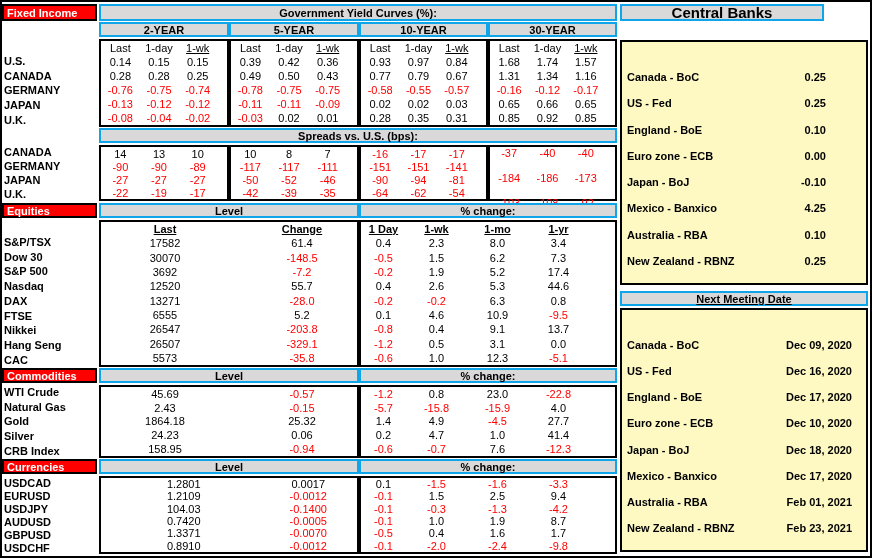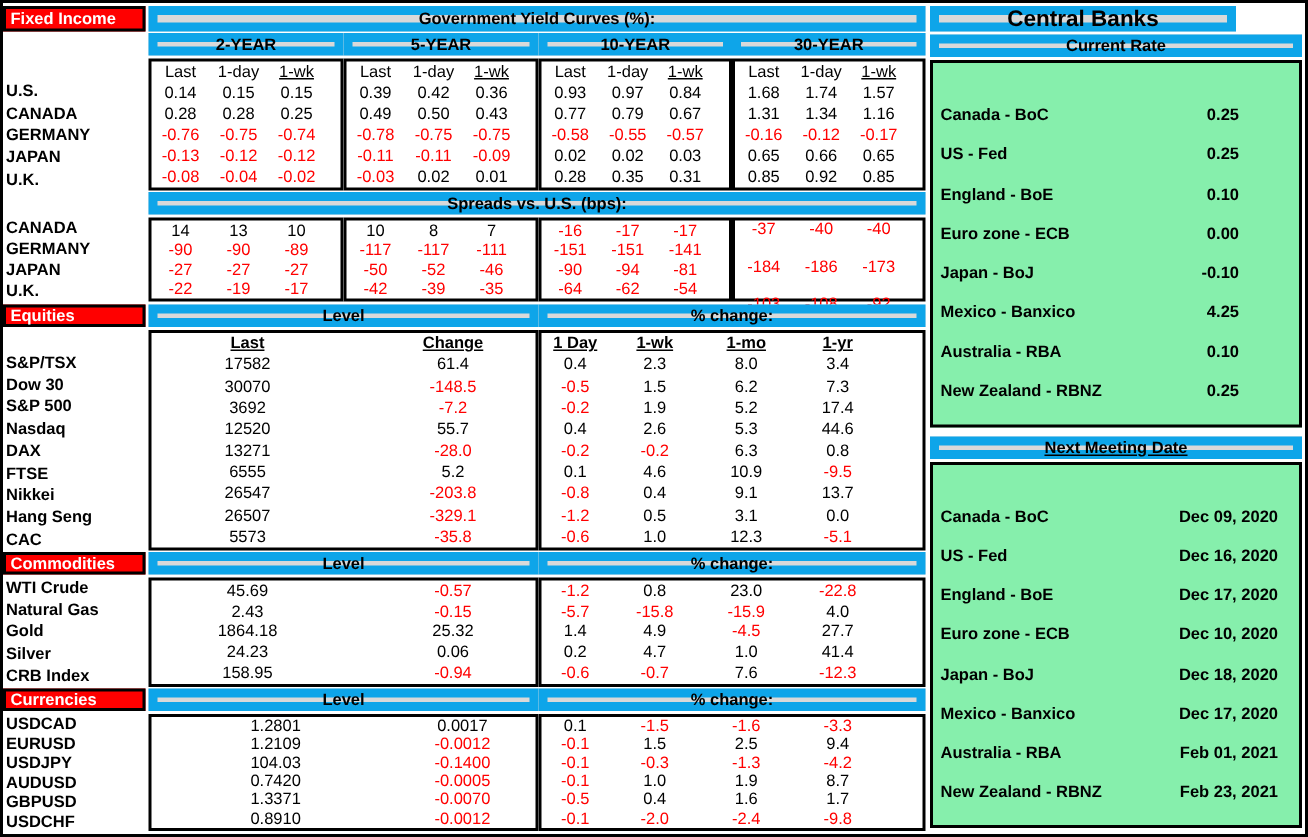--- a/index.html
+++ b/index.html
@@ -4,21 +4,21 @@
 <style>
   * { margin:0; padding:0; box-sizing:border-box; }
   html,body { background:#ffffff; }
   body { font-family:"Liberation Sans", sans-serif; }
   #screen { position:relative; width:872px; height:558px; background:#fff; overflow:hidden; }
   .frame { position:absolute; inset:0; border:2px solid #000; pointer-events:none; z-index:20; }
   .abs { position:absolute; }
 
   .redcell { background:#FF0000; border:2px solid #000; color:#fff; font-weight:bold;
              font-size:11px; display:flex; align-items:center; padding-left:3px; }
-  .grayhead { background:#D9D9D9; border:6px solid #0ea5e9; color:#000; font-weight:bold;
+  .grayhead { background:#D9D9D9; border:2px solid #0ea5e9; color:#000; font-weight:bold;
               font-size:11px; display:flex; align-items:center; justify-content:center; }
   .box { background:#fff; border:2px solid #000; display:flex; flex-direction:column;
          font-size:11px; }
   .row { flex:1; display:flex; align-items:center; }
   .cell { text-align:center; white-space:nowrap; }
   .neg { color:#FF0000; }
   .sub { color:#000; }
   .u { text-decoration:underline; }
   .b { font-weight:bold; }
 
@@ -32,21 +32,21 @@
 
   
   .pbox .row { padding-right:26px; }
   .pbox .cell:nth-child(1) { width:45px; }
   .pbox .cell:nth-child(2), .pbox .cell:nth-child(3), .pbox .cell:nth-child(4) { width:61px; }
 
   .labels { display:flex; flex-direction:column; font-weight:bold; font-size:11px; color:#000; }
   .labels > div { flex:1; display:flex; align-items:center; white-space:nowrap; }
 
   
-  .rp-box { background:#86efac; border:2px solid #000; display:flex; flex-direction:column;
+  .rp-box { background:#fef9c3; border:2px solid #000; display:flex; flex-direction:column;
             font-size:11px; font-weight:bold; padding:22px 0 9px 0; }
   .rp-row { flex:1; display:flex; align-items:center; padding-left:5px; }
   .rp-val { margin-left:auto; }
   .rates .rp-val { padding-right:40px; }
   .dates .rp-val { padding-right:14px; }
 </style>
 </head>
 <body>
 
 <div id="screen">
@@ -552,21 +552,20 @@
       </div>
       <div class="row">
         <div class="cell neg">-0.1</div>
         <div class="cell neg">-2.0</div>
         <div class="cell neg">-2.4</div>
         <div class="cell neg">-9.8</div>
       </div>
     </div>
 
   <div class="abs grayhead" style="left:620px;top:4px;width:204px;height:17px;font-size:15px;">Central Banks</div>
-  <div class="abs grayhead" style="left:620px;top:23px;width:248px;height:15px;">Current Rate</div>
   <div class="abs rp-box rates" style="left:620px;top:40px;width:248px;height:245px;">
       <div class="rp-row">
         <div class="rp-name">Canada - BoC</div>
         <div class="rp-val">0.25</div>
       </div>
       <div class="rp-row">
         <div class="rp-name">US - Fed</div>
         <div class="rp-val">0.25</div>
       </div>
       <div class="rp-row">

